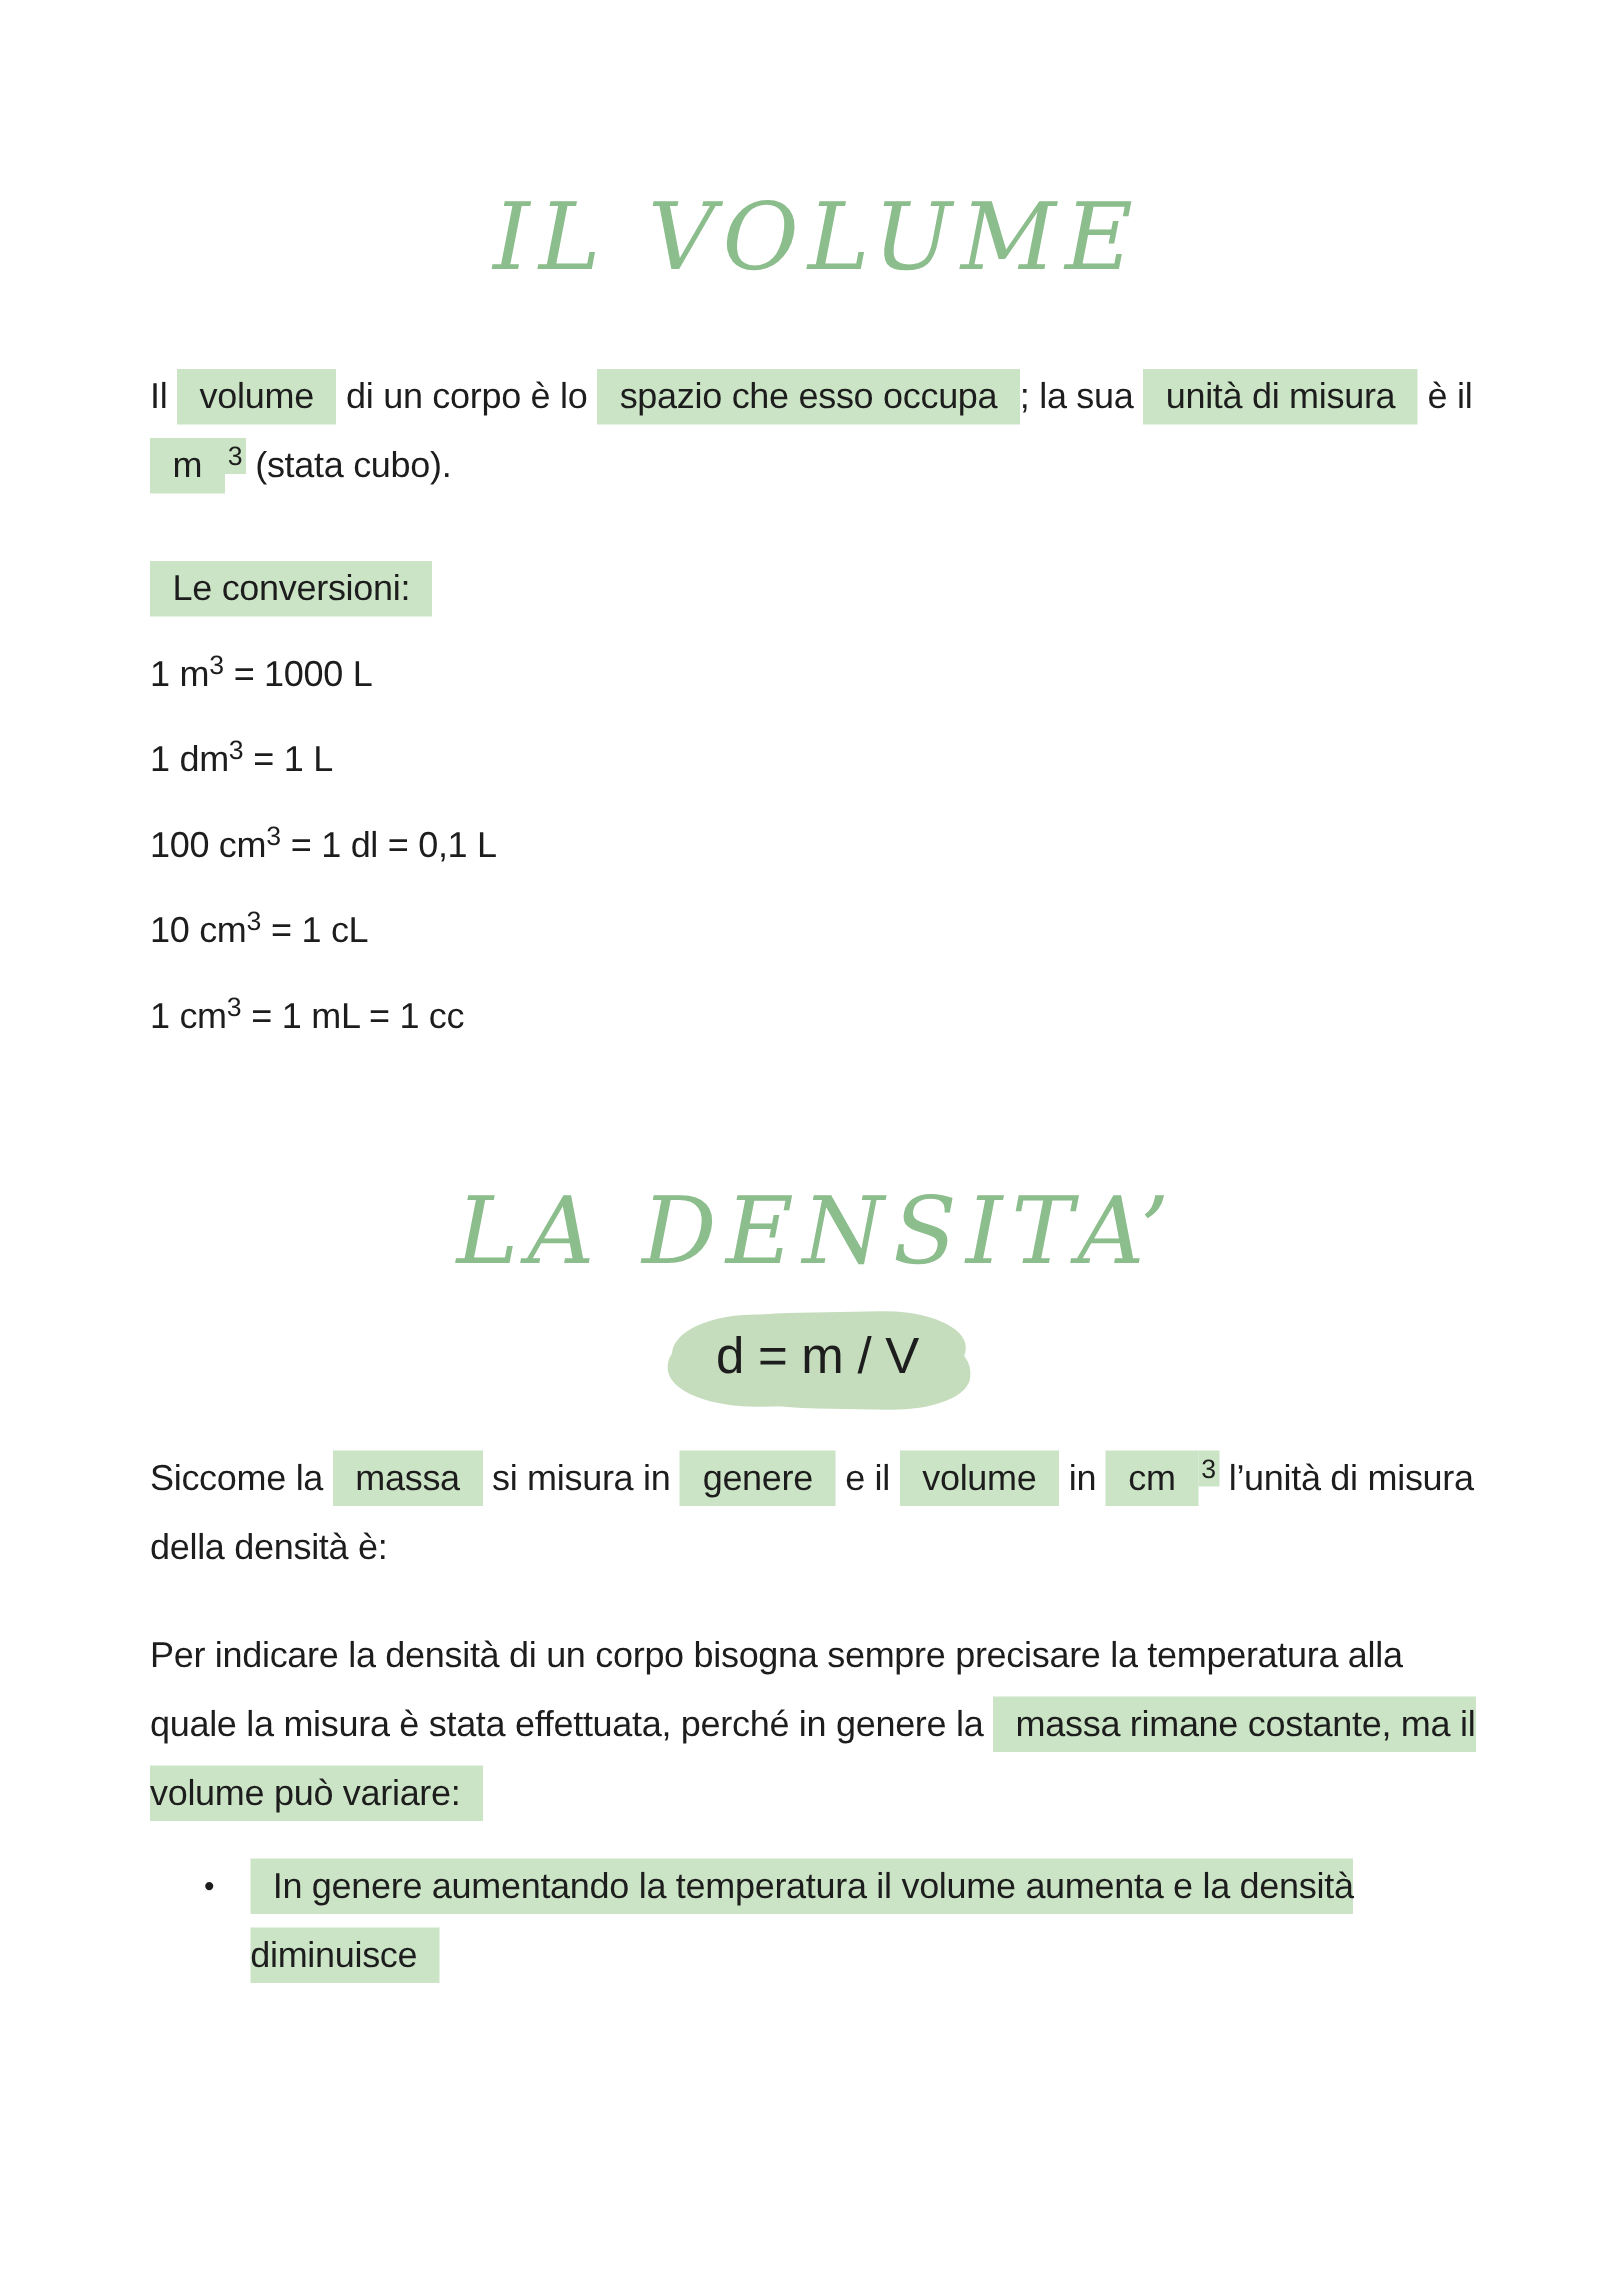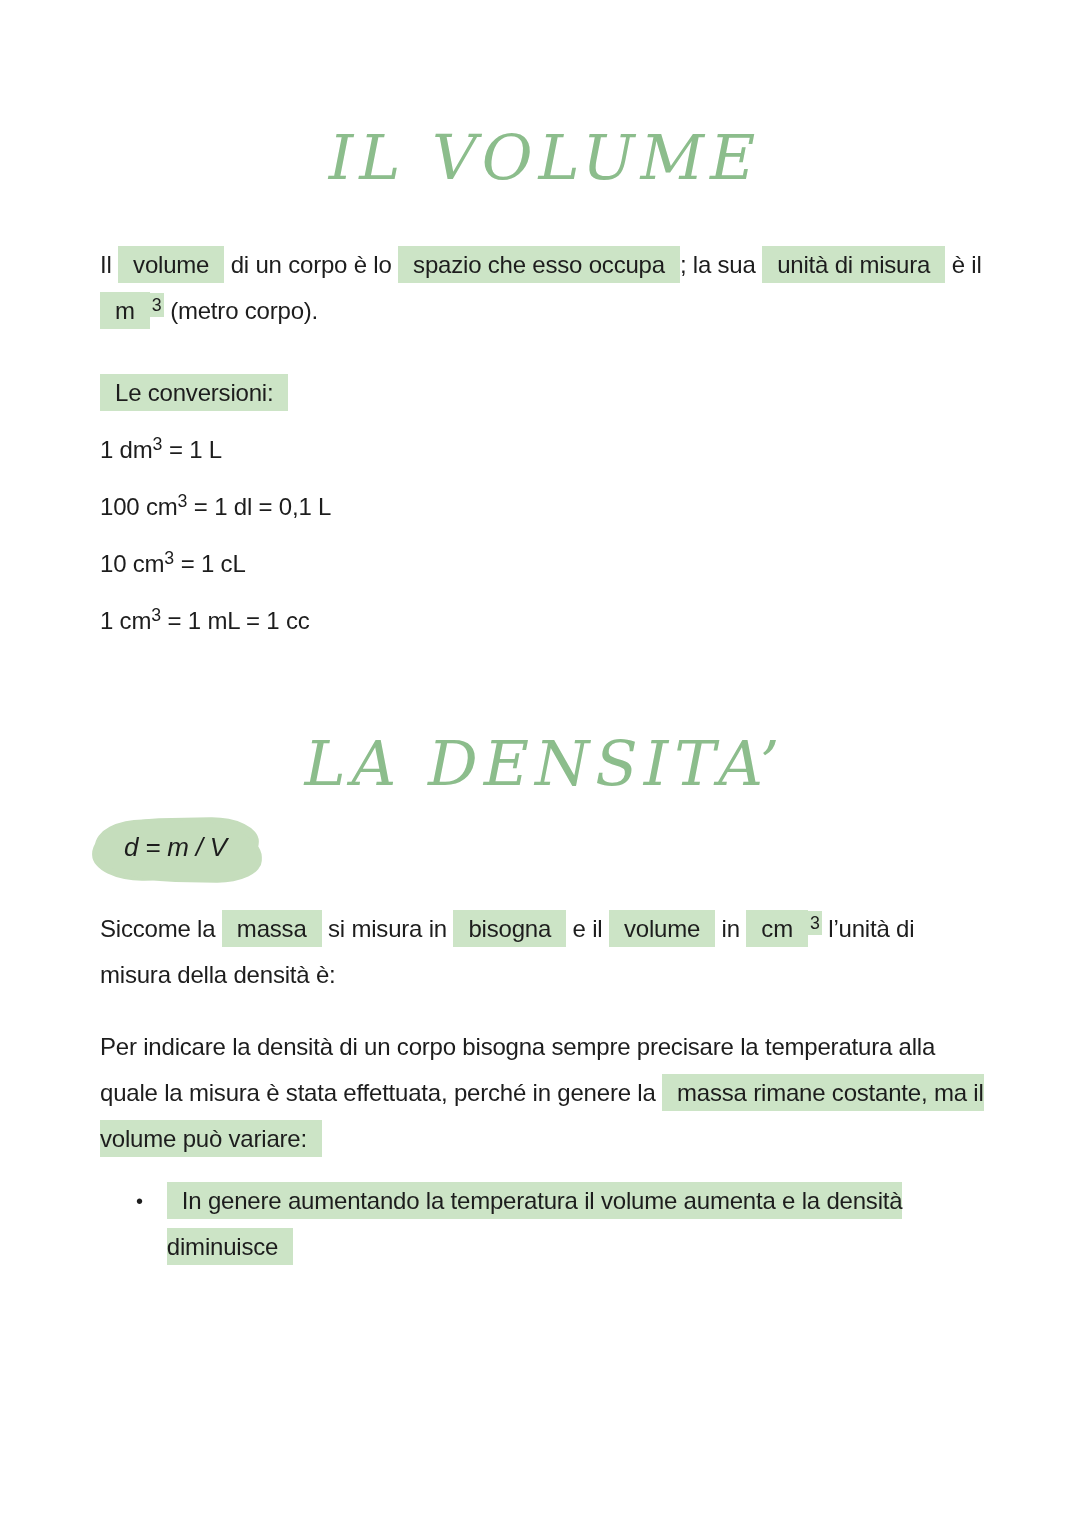--- a/index.html
+++ b/index.html
@@ -33,23 +33,22 @@
   }
   .body-text { margin: 0; }
   .intro       { margin-top: 38px; }
   .label       { margin-top: 36px; }
   .conversions { margin-top: 4px; }
   .conv-line   { margin-top: 11px; line-height: 46px; }
   .title2      { margin-top: 74px; }
   .dens-intro  { margin-top: 28px; }
   .formula {
     margin-top: 10px;
-    text-align: left;
-    font-size: 26px;
-    font-style: italic;
+    text-align: center;
+    font-size: 34px;
   }
   .unit-para   { margin-top: 28px; }
   .formula2    { margin-top: 14px; word-spacing: 8px; }
   .temp-para   { margin-top: 26px; }
   .bullet-item { display: flex; margin-top: 16px; }
   .bullet-dot  {
     flex: 0 0 auto;
     margin-left: 36px;
     margin-right: 24px;
     font-size: 20px;
@@ -93,39 +92,40 @@
     transform: rotate(1deg) translate(3px, 2px);
   }
 </style>
 </head>
 <body>
 
 <div class="page">
 
   <h1 class="script-title">IL VOLUME</h1>
 
-  <p class="body-text intro"><span>Il </span><span class="hl">volume</span><span> di un corpo è lo </span><span class="hl">spazio che esso occupa</span><span>; la sua </span><span class="hl">unità di misura</span><span> è il </span><span class="hl">m</span><sup class="hl">3</sup><span> (metro corpo).</span></p>
+  <p class="body-text intro"><span>Il </span><span class="hl">volume</span><span> di un corpo è lo </span><span class="hl">spazio che esso occupa</span><span>; la sua </span><span class="hl">unità di misura</span><span> è il </span><span class="hl">m</span><sup class="hl">3</sup><span> (stata cubo).</span></p>
 
   <p class="body-text label"><span class="hl">Le conversioni:</span></p>
 
   <div class="conversions">
+      <div class="conv-line"><span>1 m</span><sup>3</sup><span> = 1000 L</span></div>
       <div class="conv-line"><span>1 dm</span><sup>3</sup><span> = 1 L</span></div>
       <div class="conv-line"><span>100 cm</span><sup>3</sup><span> = 1 dl = 0,1 L</span></div>
       <div class="conv-line"><span>10 cm</span><sup>3</sup><span> = 1 cL</span></div>
       <div class="conv-line"><span>1 cm</span><sup>3</sup><span> = 1 mL = 1 cc</span></div>
     </div>
 
   <h1 class="script-title title2">LA DENSITA’</h1>
 
 
   <div class="formula">
     <span class="blob"><span>d = m / V</span></span>
   </div>
 
-  <p class="body-text unit-para"><span>Siccome la </span><span class="hl">massa</span><span> si misura in </span><span class="hl">bisogna</span><span> e il </span><span class="hl">volume</span><span> in </span><span class="hl">cm</span><sup class="hl">3</sup><span> l’unità di misura della densità è:</span></p>
+  <p class="body-text unit-para"><span>Siccome la </span><span class="hl">massa</span><span> si misura in </span><span class="hl">genere</span><span> e il </span><span class="hl">volume</span><span> in </span><span class="hl">cm</span><sup class="hl">3</sup><span> l’unità di misura della densità è:</span></p>
 
 
   <p class="body-text temp-para"><span>Per indicare la densità di un corpo bisogna sempre precisare la temperatura alla quale la misura è stata effettuata, perché in genere la </span><span class="hl">massa rimane costante, ma il volume può variare:</span></p>
 
   <div class="bullet-item">
     <span class="bullet-dot">•</span>
     <p class="body-text bullet-text"><span class="hl">In genere aumentando la temperatura il volume aumenta e la densità diminuisce</span></p>
   </div>
 
 </div>

